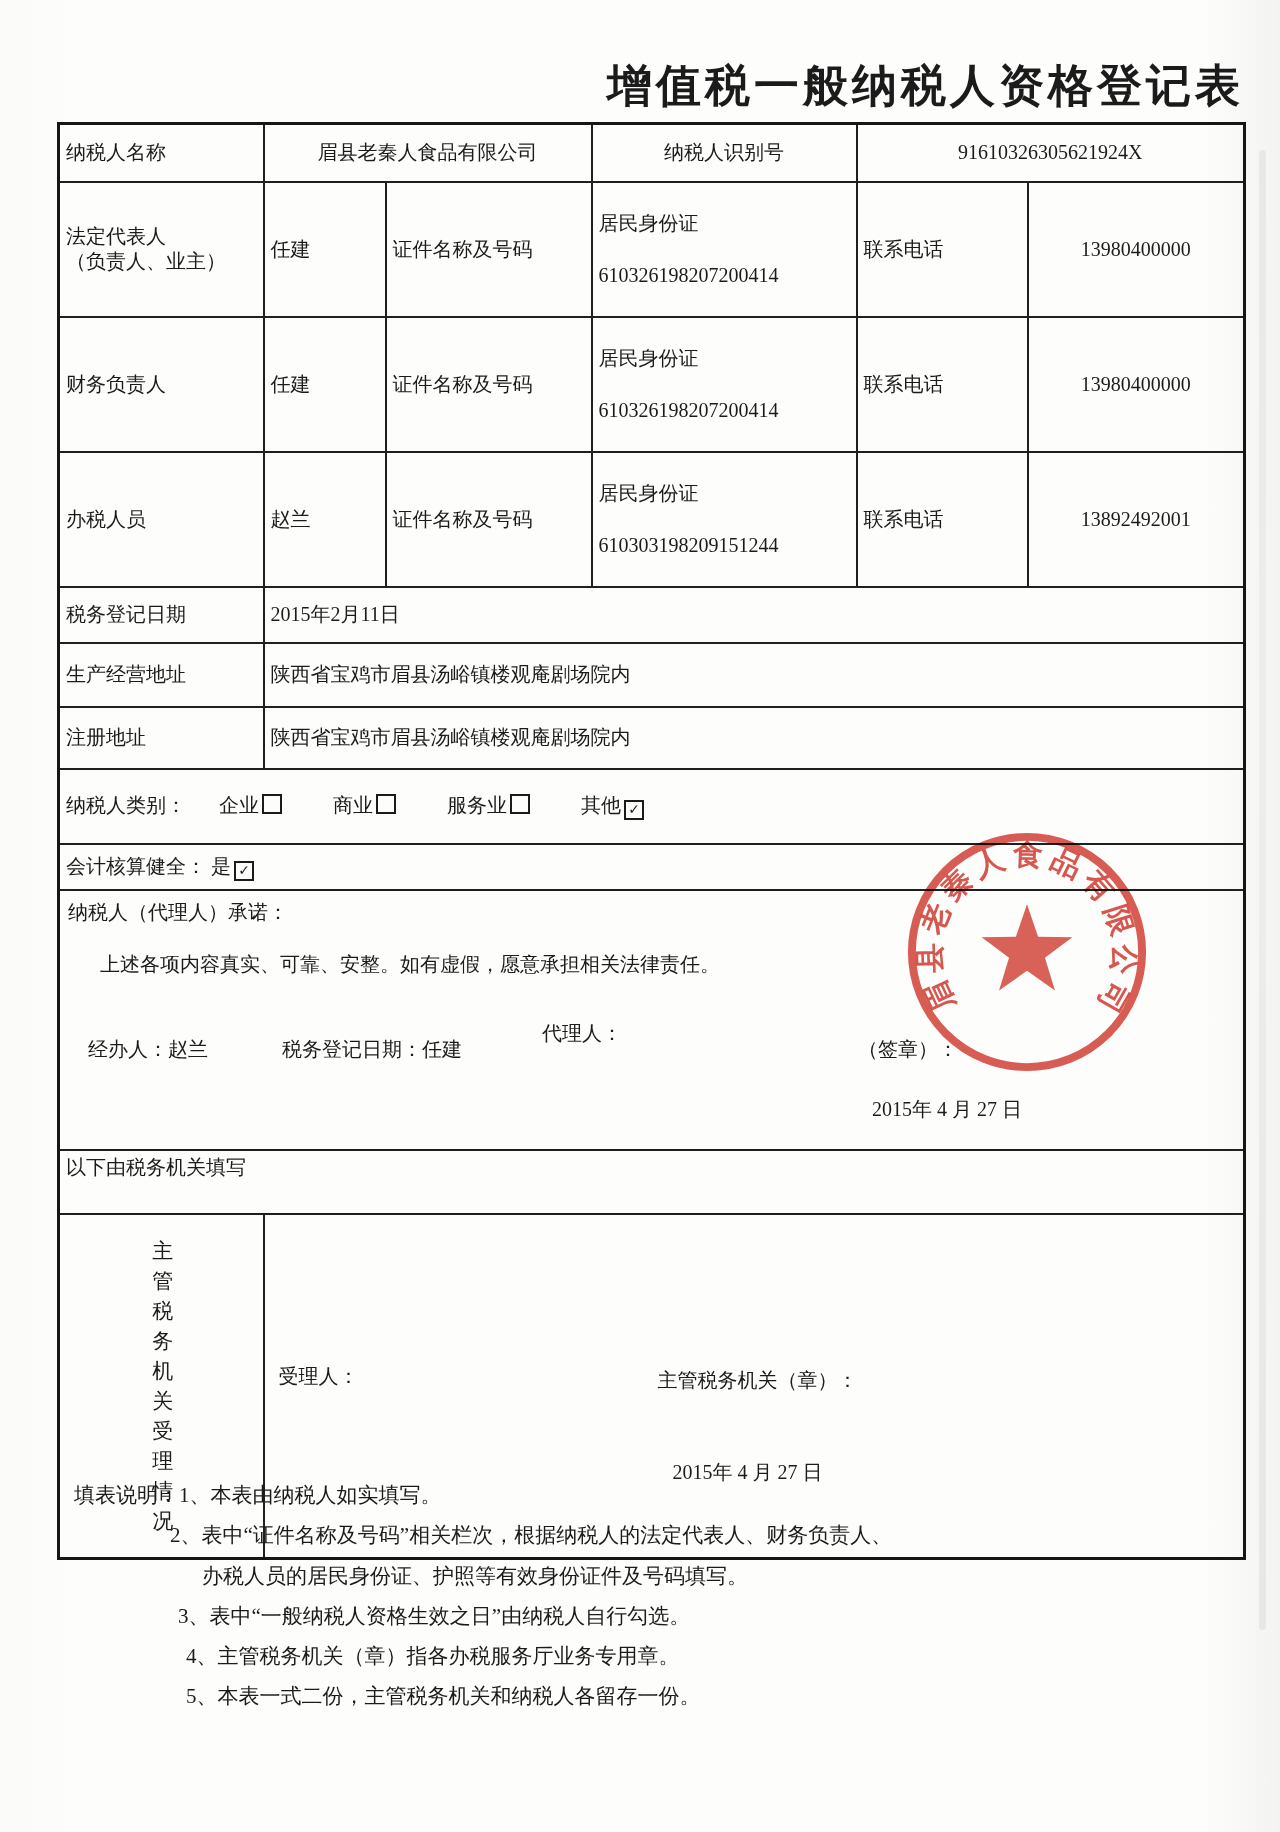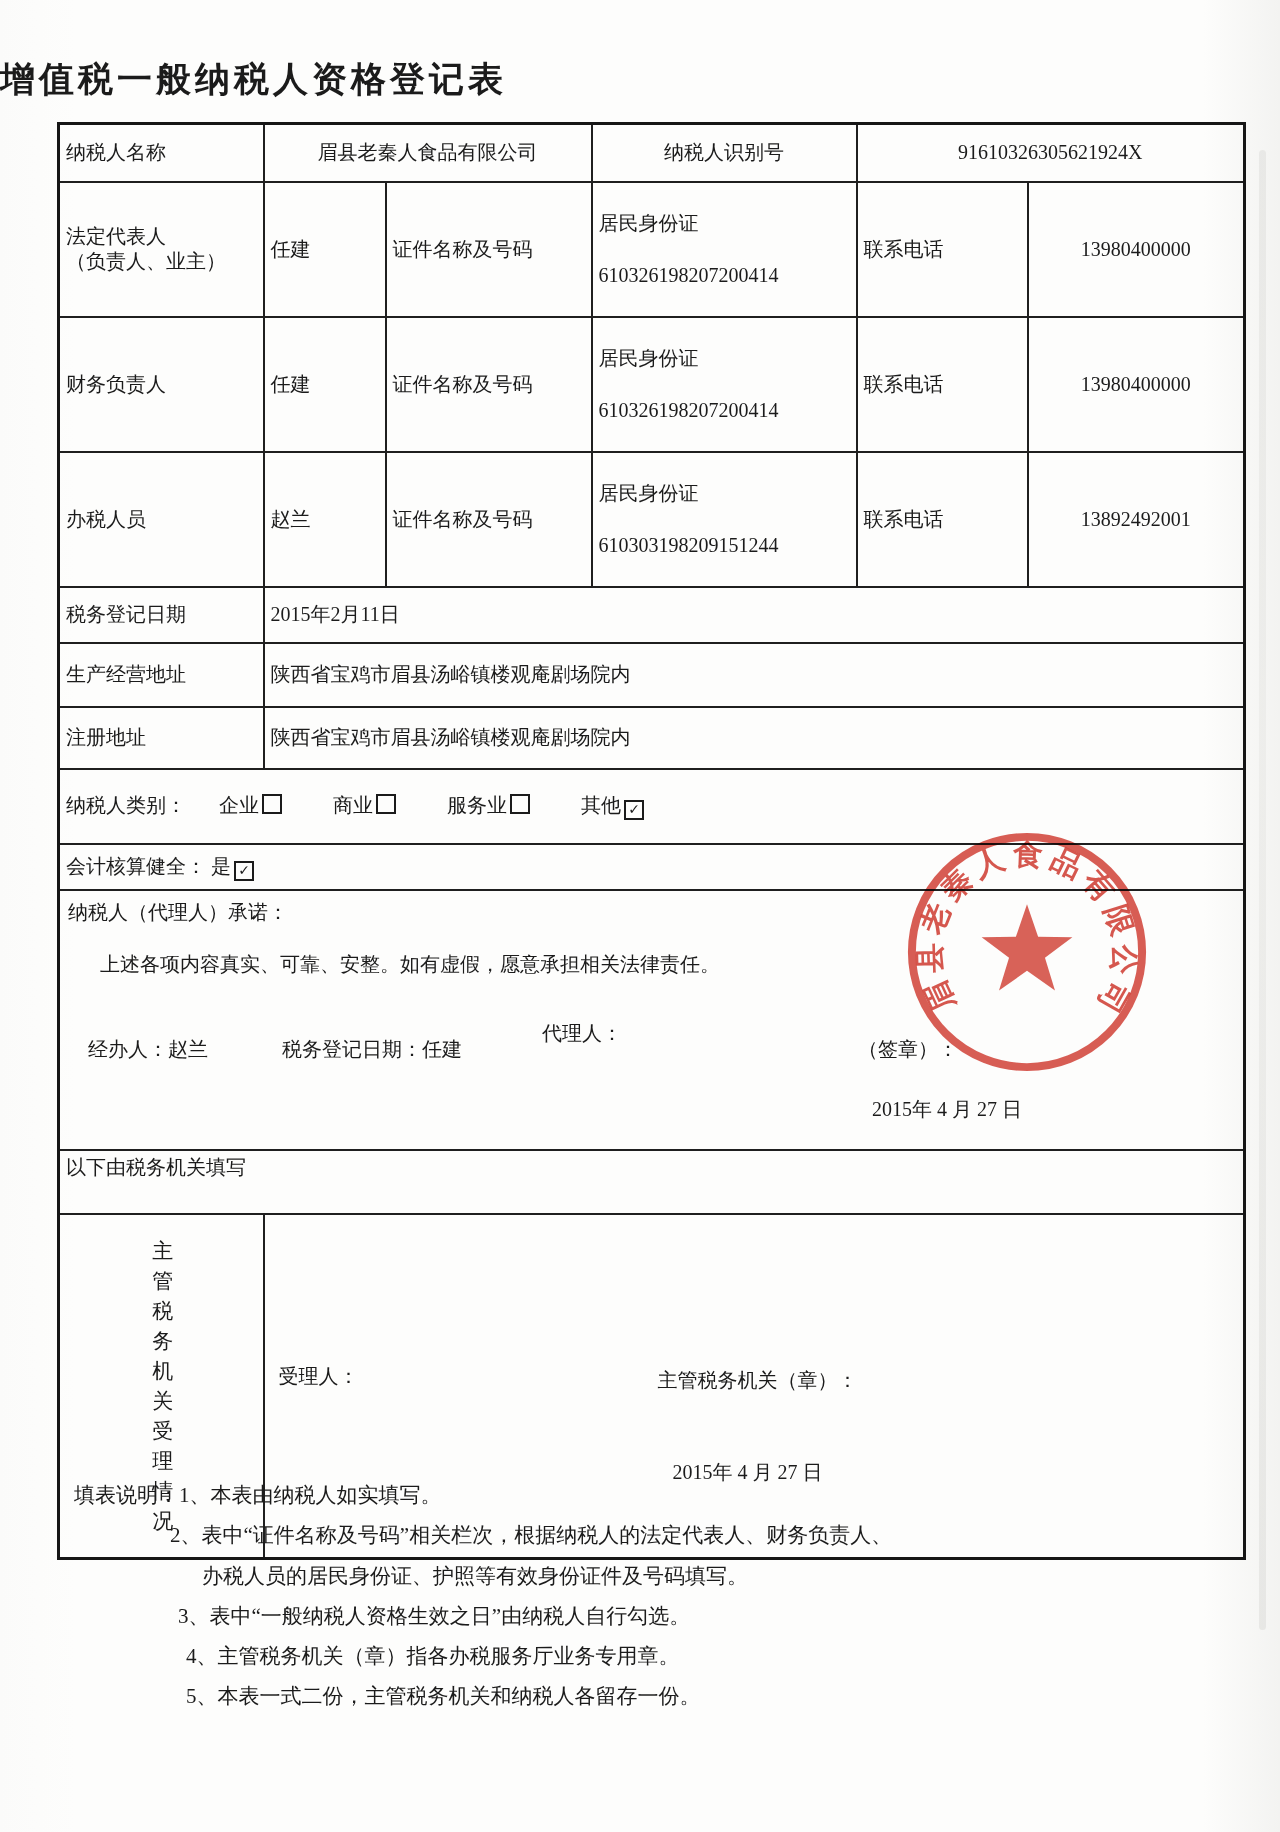--- a/index.html
+++ b/index.html
@@ -10,21 +10,21 @@
     color:#1b1b1b;
     position:relative;
     overflow:hidden;
   }
   .page{
     position:absolute;inset:0;
     background:linear-gradient(90deg,#fbfbfa 0%,#fdfdfc 6%,#fdfdfc 94%,#f3f3f1 100%);
   }
   .doc-title{
     position:absolute;top:56px;left:0;width:1244px;
-    text-align:left;font-size:35px;font-weight:700;letter-spacing:4px;
+    text-align:right;font-size:45px;font-weight:700;letter-spacing:4px;
   }
   table.form{
     position:absolute;left:57px;top:122px;
     width:1186px;
     border-collapse:collapse;
     table-layout:fixed;
     font-size:20px;
   }
   table.form td{
     border:2px solid #1f1f1f;

